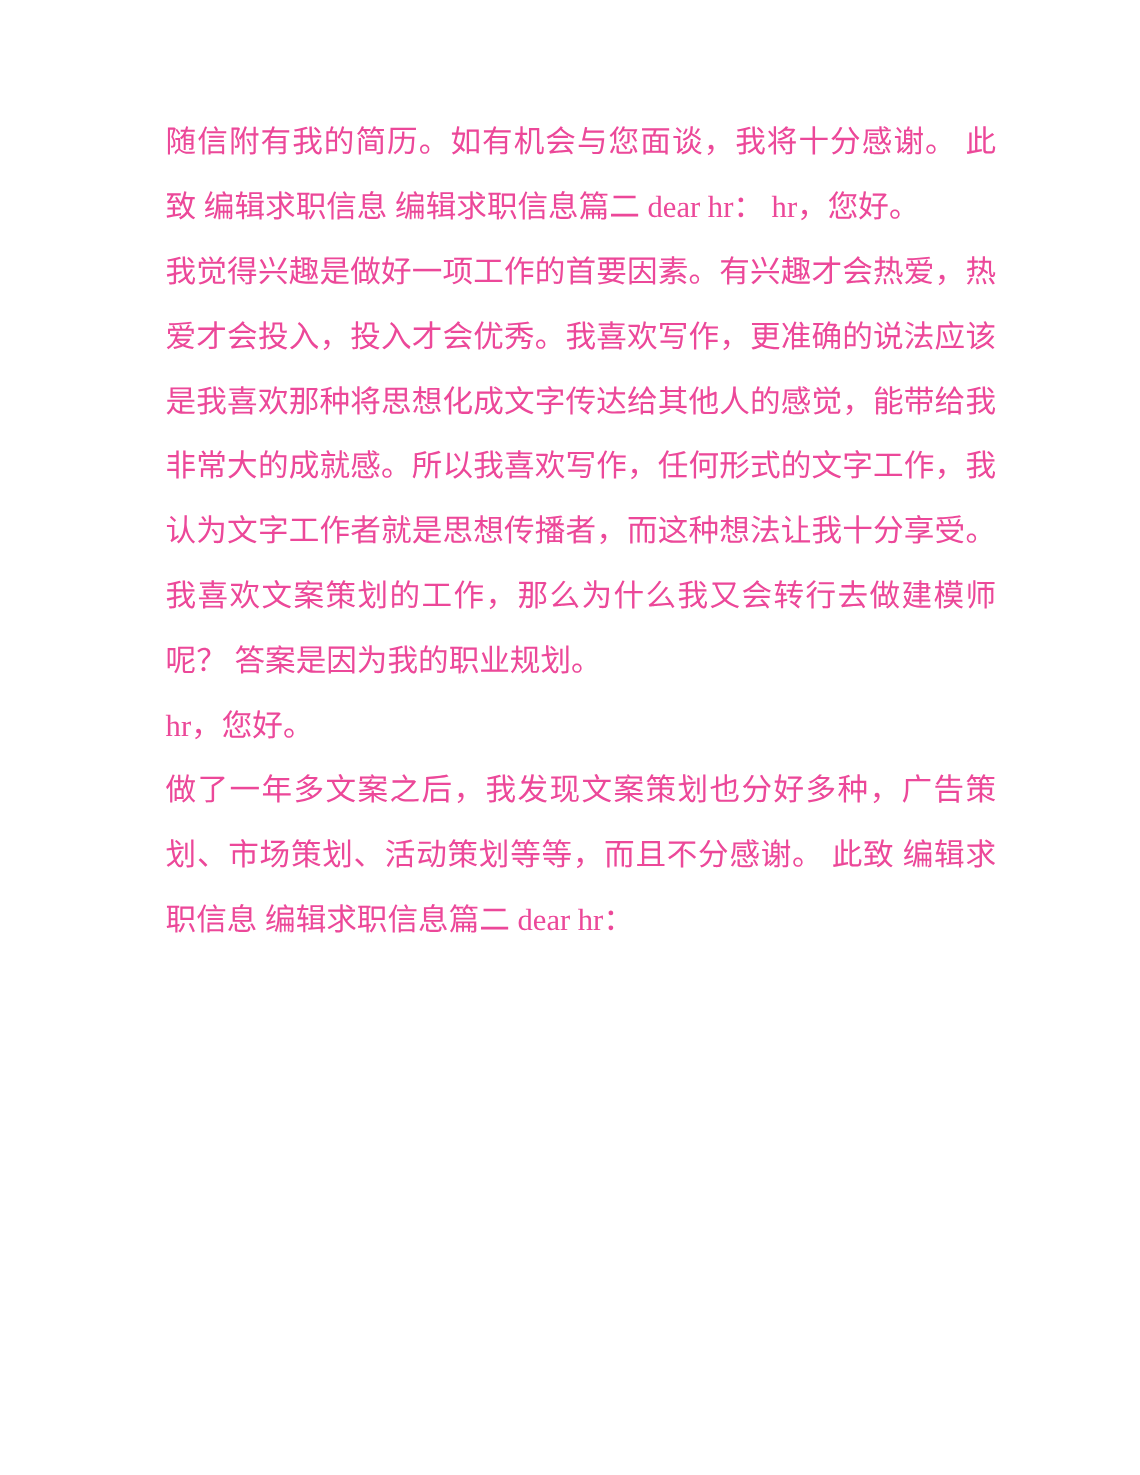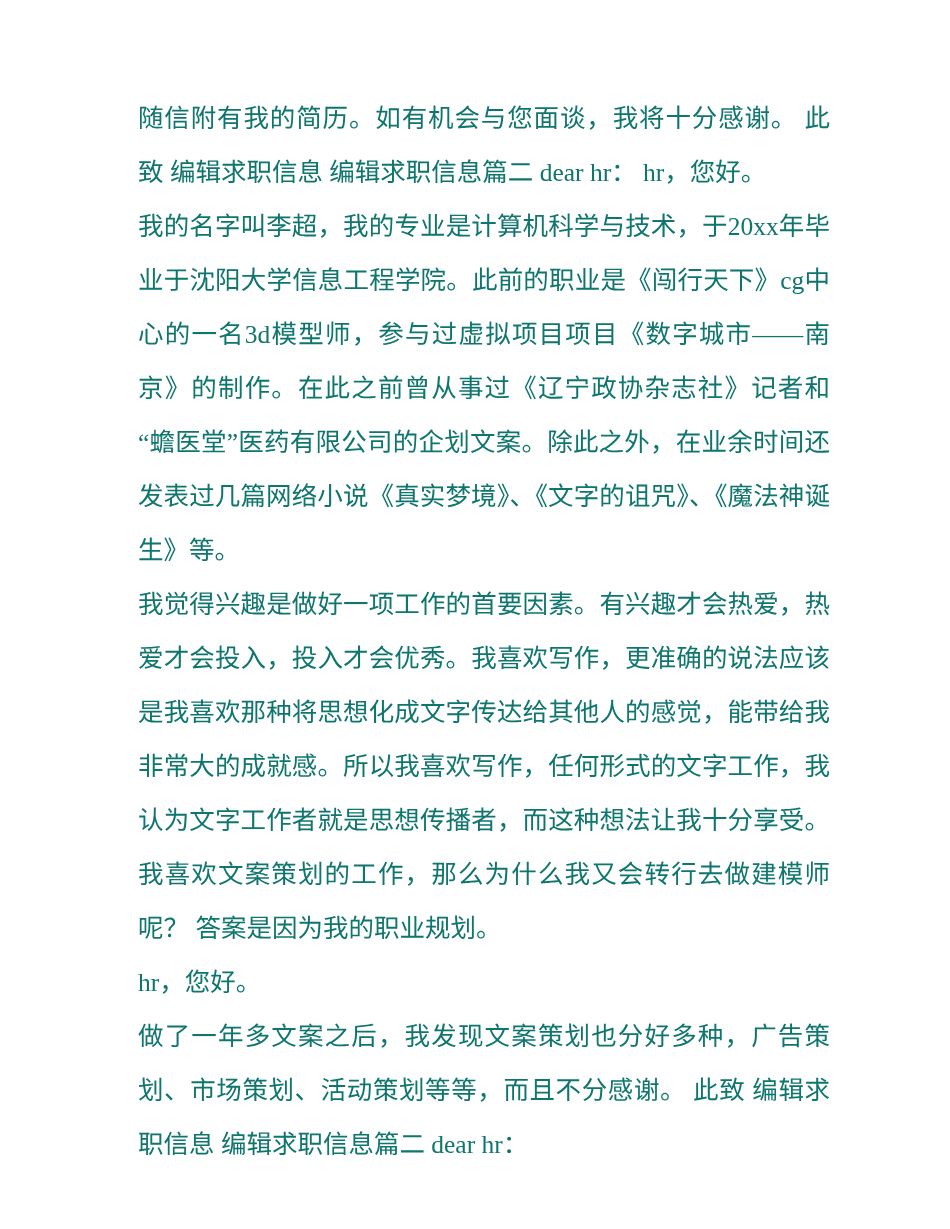--- a/index.html
+++ b/index.html
@@ -19,21 +19,21 @@
     position: relative;
     width: 950px;
     height: 1229px;
     background: #ffffff;
     box-sizing: border-box;
     padding: 92px 120px 60px 138px;
   }
   .doc-body {
     font-size: 25.5px;
     line-height: 54px;
-    color: #0f766e;
+    color: #ec4899;
     text-align: justify;
     text-justify: inter-ideograph;
   }
   .para {
     margin: 0 0 0 0;
     text-indent: 0;
     white-space: normal;
     word-break: break-all;
   }
   .para + .para {
@@ -42,18 +42,17 @@
   .para-last {
     margin-top: 0px;
   }
 </style>
 </head>
 <body>
 
 <div class="page">
   <div class="doc-body">
     <p class="para">随信附有我的简历。如有机会与您面谈，我将十分感谢。 此致 编辑求职信息 编辑求职信息篇二 dear hr： hr，您好。</p>
-    <p class="para">我的名字叫李超，我的专业是计算机科学与技术，于20xx年毕业于沈阳大学信息工程学院。此前的职业是《闯行天下》cg中心的一名3d模型师，参与过虚拟项目项目《数字城市——南京》的制作。在此之前曾从事过《辽宁政协杂志社》记者和“蟾医堂”医药有限公司的企划文案。除此之外，在业余时间还发表过几篇网络小说《真实梦境》、《文字的诅咒》、《魔法神诞生》等。</p>
     <p class="para">我觉得兴趣是做好一项工作的首要因素。有兴趣才会热爱，热爱才会投入，投入才会优秀。我喜欢写作，更准确的说法应该是我喜欢那种将思想化成文字传达给其他人的感觉，能带给我非常大的成就感。所以我喜欢写作，任何形式的文字工作，我认为文字工作者就是思想传播者，而这种想法让我十分享受。我喜欢文案策划的工作，那么为什么我又会转行去做建模师呢？ 答案是因为我的职业规划。</p>
     <p class="para para-last">hr，您好。</p>
     <p class="para">做了一年多文案之后，我发现文案策划也分好多种，广告策划、市场策划、活动策划等等，而且不分感谢。 此致 编辑求职信息 编辑求职信息篇二 dear hr：</p>
   </div>
 </div>
 
 </body></html>

